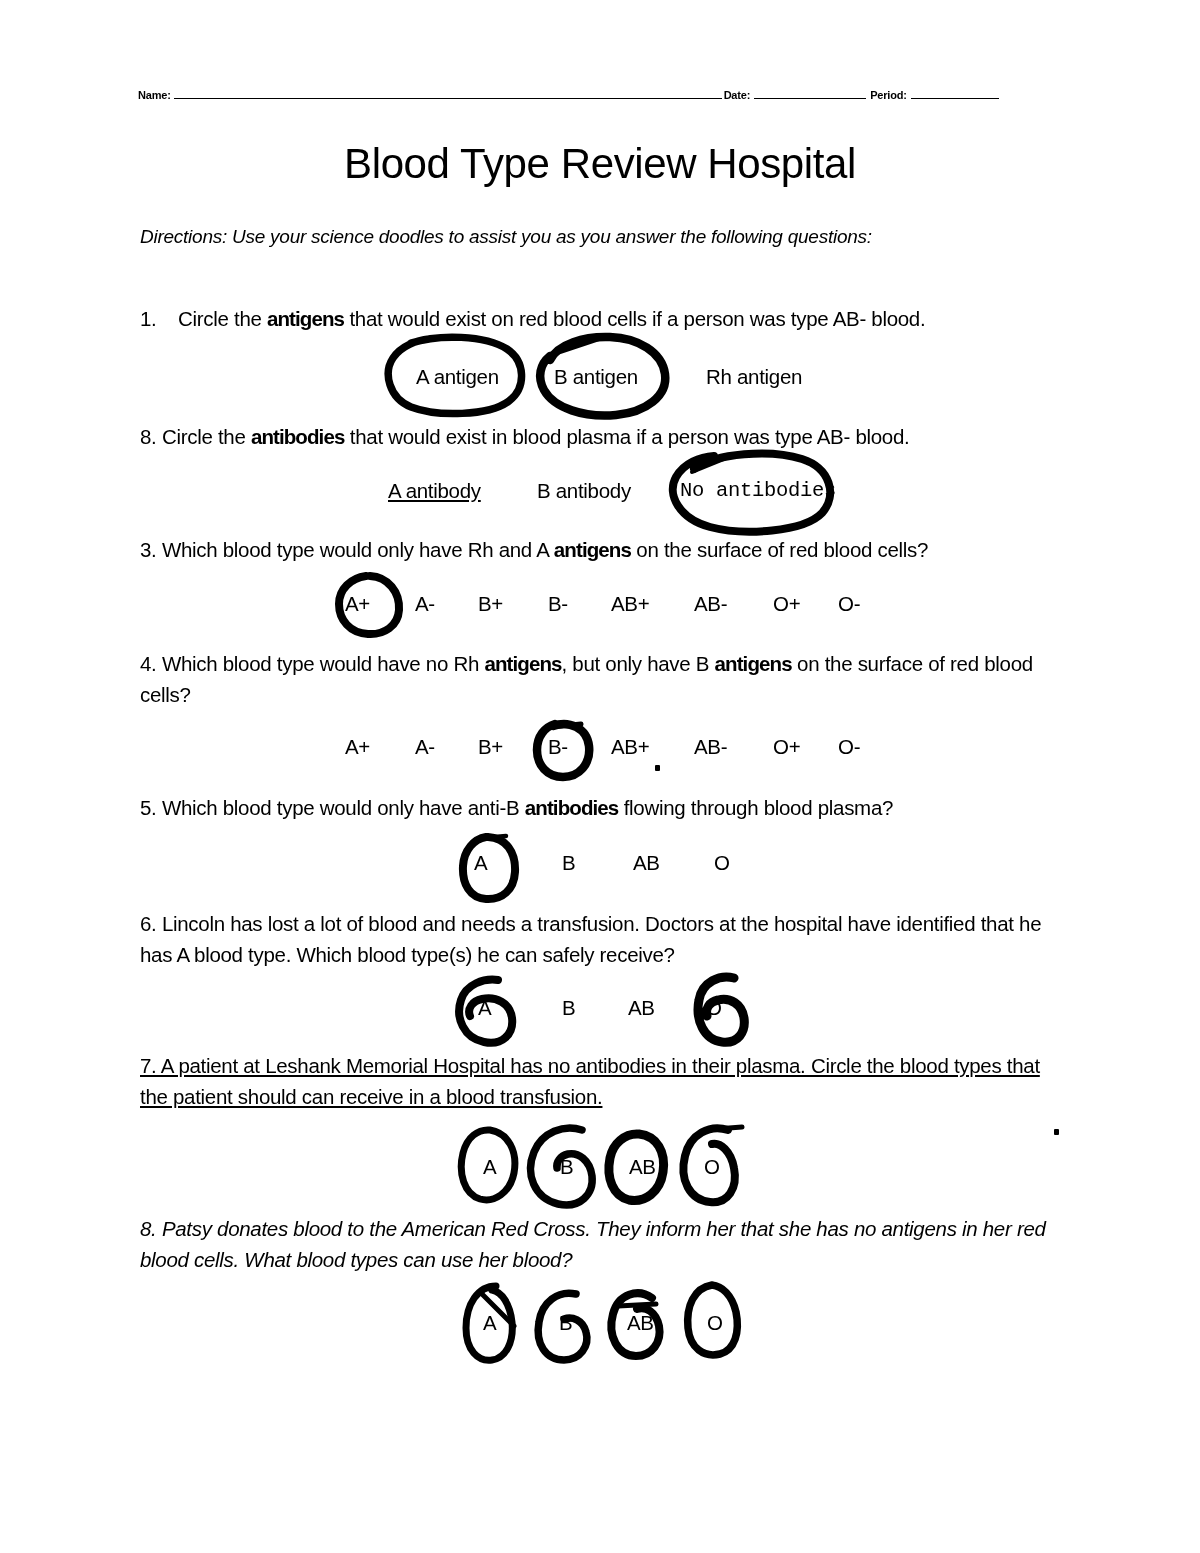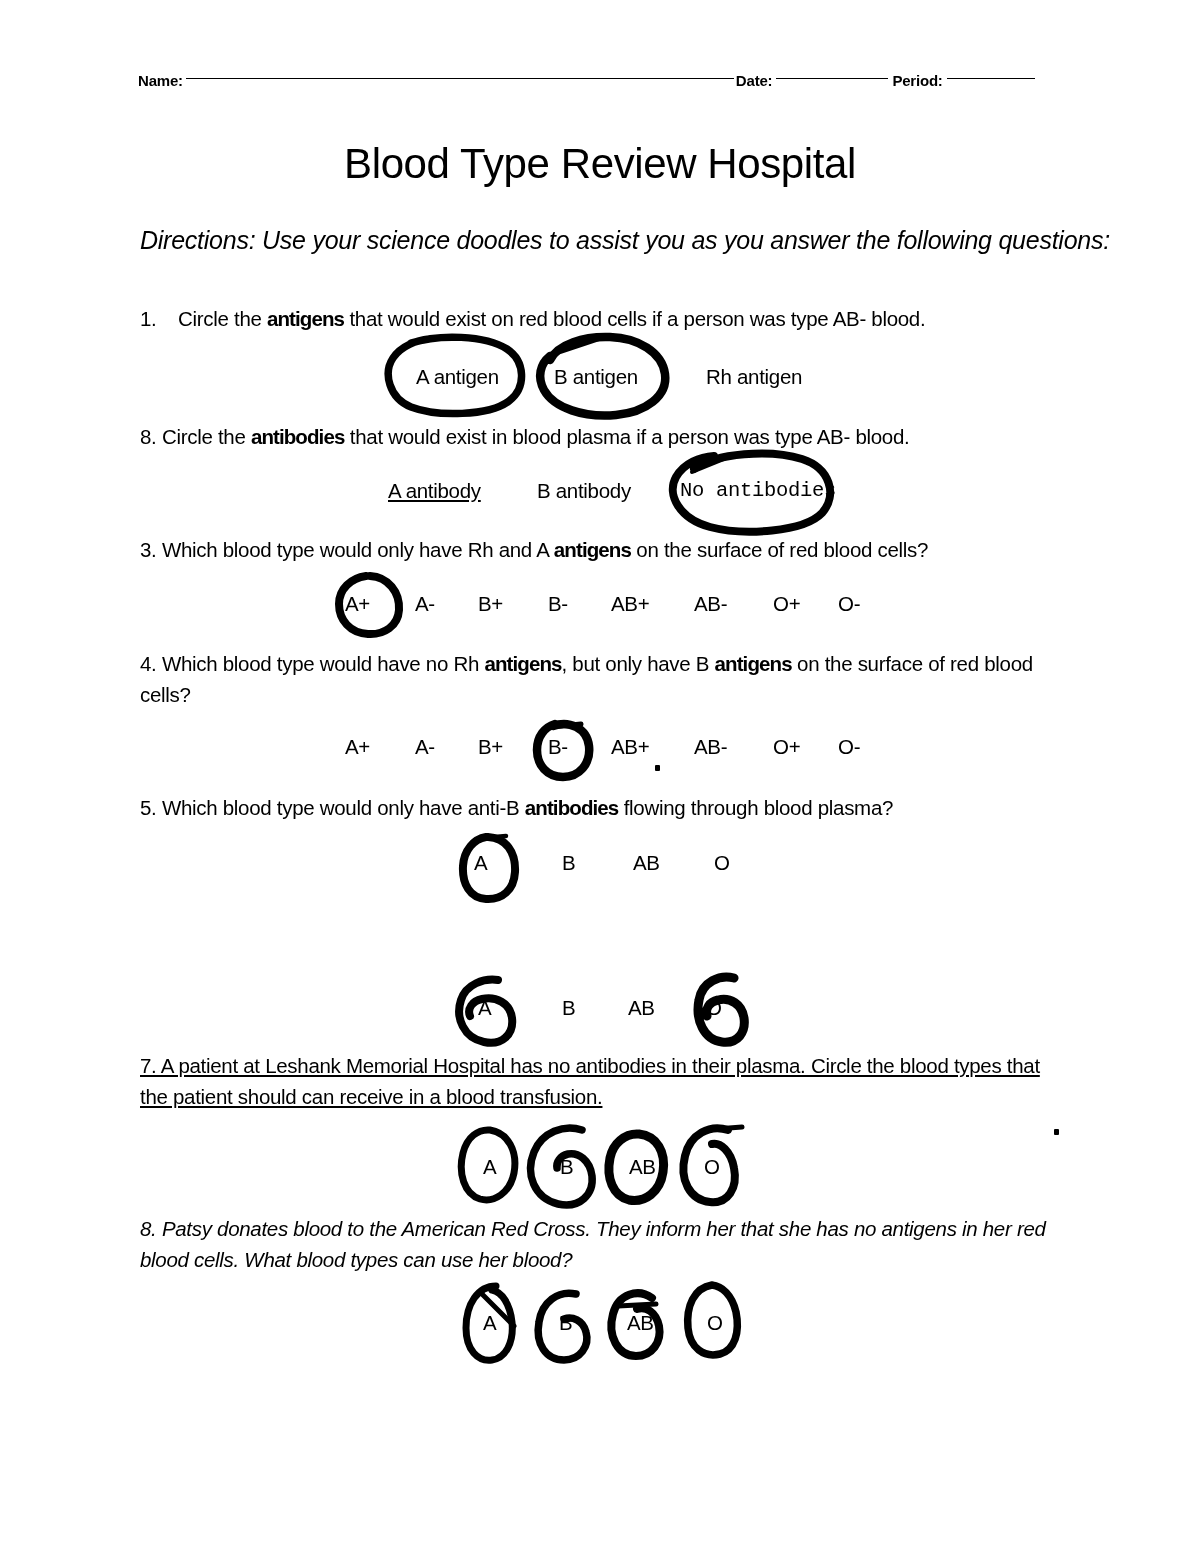--- a/index.html
+++ b/index.html
@@ -18,25 +18,25 @@
     height: 1553px;
     background: #ffffff;
     overflow: hidden;
     margin: 0 auto;
   }
 
   
   .hdr {
     position: absolute;
     left: 138px;
-    top: 72px;
+    top: 89px;
     width: 900px;
     display: flex;
-    align-items: center;
-    font-size: 15px;
+    align-items: flex-end;
+    font-size: 11px;
     font-weight: bold;
     letter-spacing: -0.2px;
     white-space: nowrap;
   }
   .hdr .rule {
     display: inline-block;
     border-bottom: 1.6px solid #000;
     height: 0;
     position: relative;
     top: -2px;
@@ -56,21 +56,21 @@
     font-weight: 400;
     letter-spacing: -0.4px;
     font-family: "Liberation Sans", "DejaVu Sans", sans-serif;
   }
 
   
   .directions {
     position: absolute;
     left: 140px;
     top: 226px;
-    font-size: 25px;
+    font-size: 19px;
     font-style: italic;
     letter-spacing: -0.25px;
     white-space: nowrap;
   }
 
   
   .qtext {
     position: absolute;
     font-size: 20.5px;
     line-height: 1.52;
@@ -242,20 +242,23 @@
     <span class="opt" style="left:714px;">O</span>
   </div>
 
   <div class="circle" style="left:458px;top:832px;">
     <svg width="66" height="72" viewBox="0 0 66 72">
       <path d="M30 5 C 48 6, 58 20, 57 40 C 56 58, 44 68, 28 67 C 12 66, 4 52, 5 34 C 6 18, 16 7, 28 5" stroke-width="8"></path>
       <path d="M25 6 L 48 4" stroke-width="4.5"></path>
     </svg>
   </div>
 
+  <div class="qtext q6">
+    <span>6. Lincoln has lost a lot of blood and needs a transfusion. Doctors at the hospital have identified that he has A blood type. Which blood type(s) he can safely receive?</span>
+  </div>
 
   <div class="optrow" style="left:0;top:996px;">
     <span class="opt" style="left:478px;">A</span>
     <span class="opt" style="left:562px;">B</span>
     <span class="opt" style="left:628px;">AB</span>
     <span class="opt" style="left:706px;">O</span>
   </div>
 
   <div class="circle" style="left:452px;top:976px;">
     <svg width="68" height="76" viewBox="0 0 68 76">

